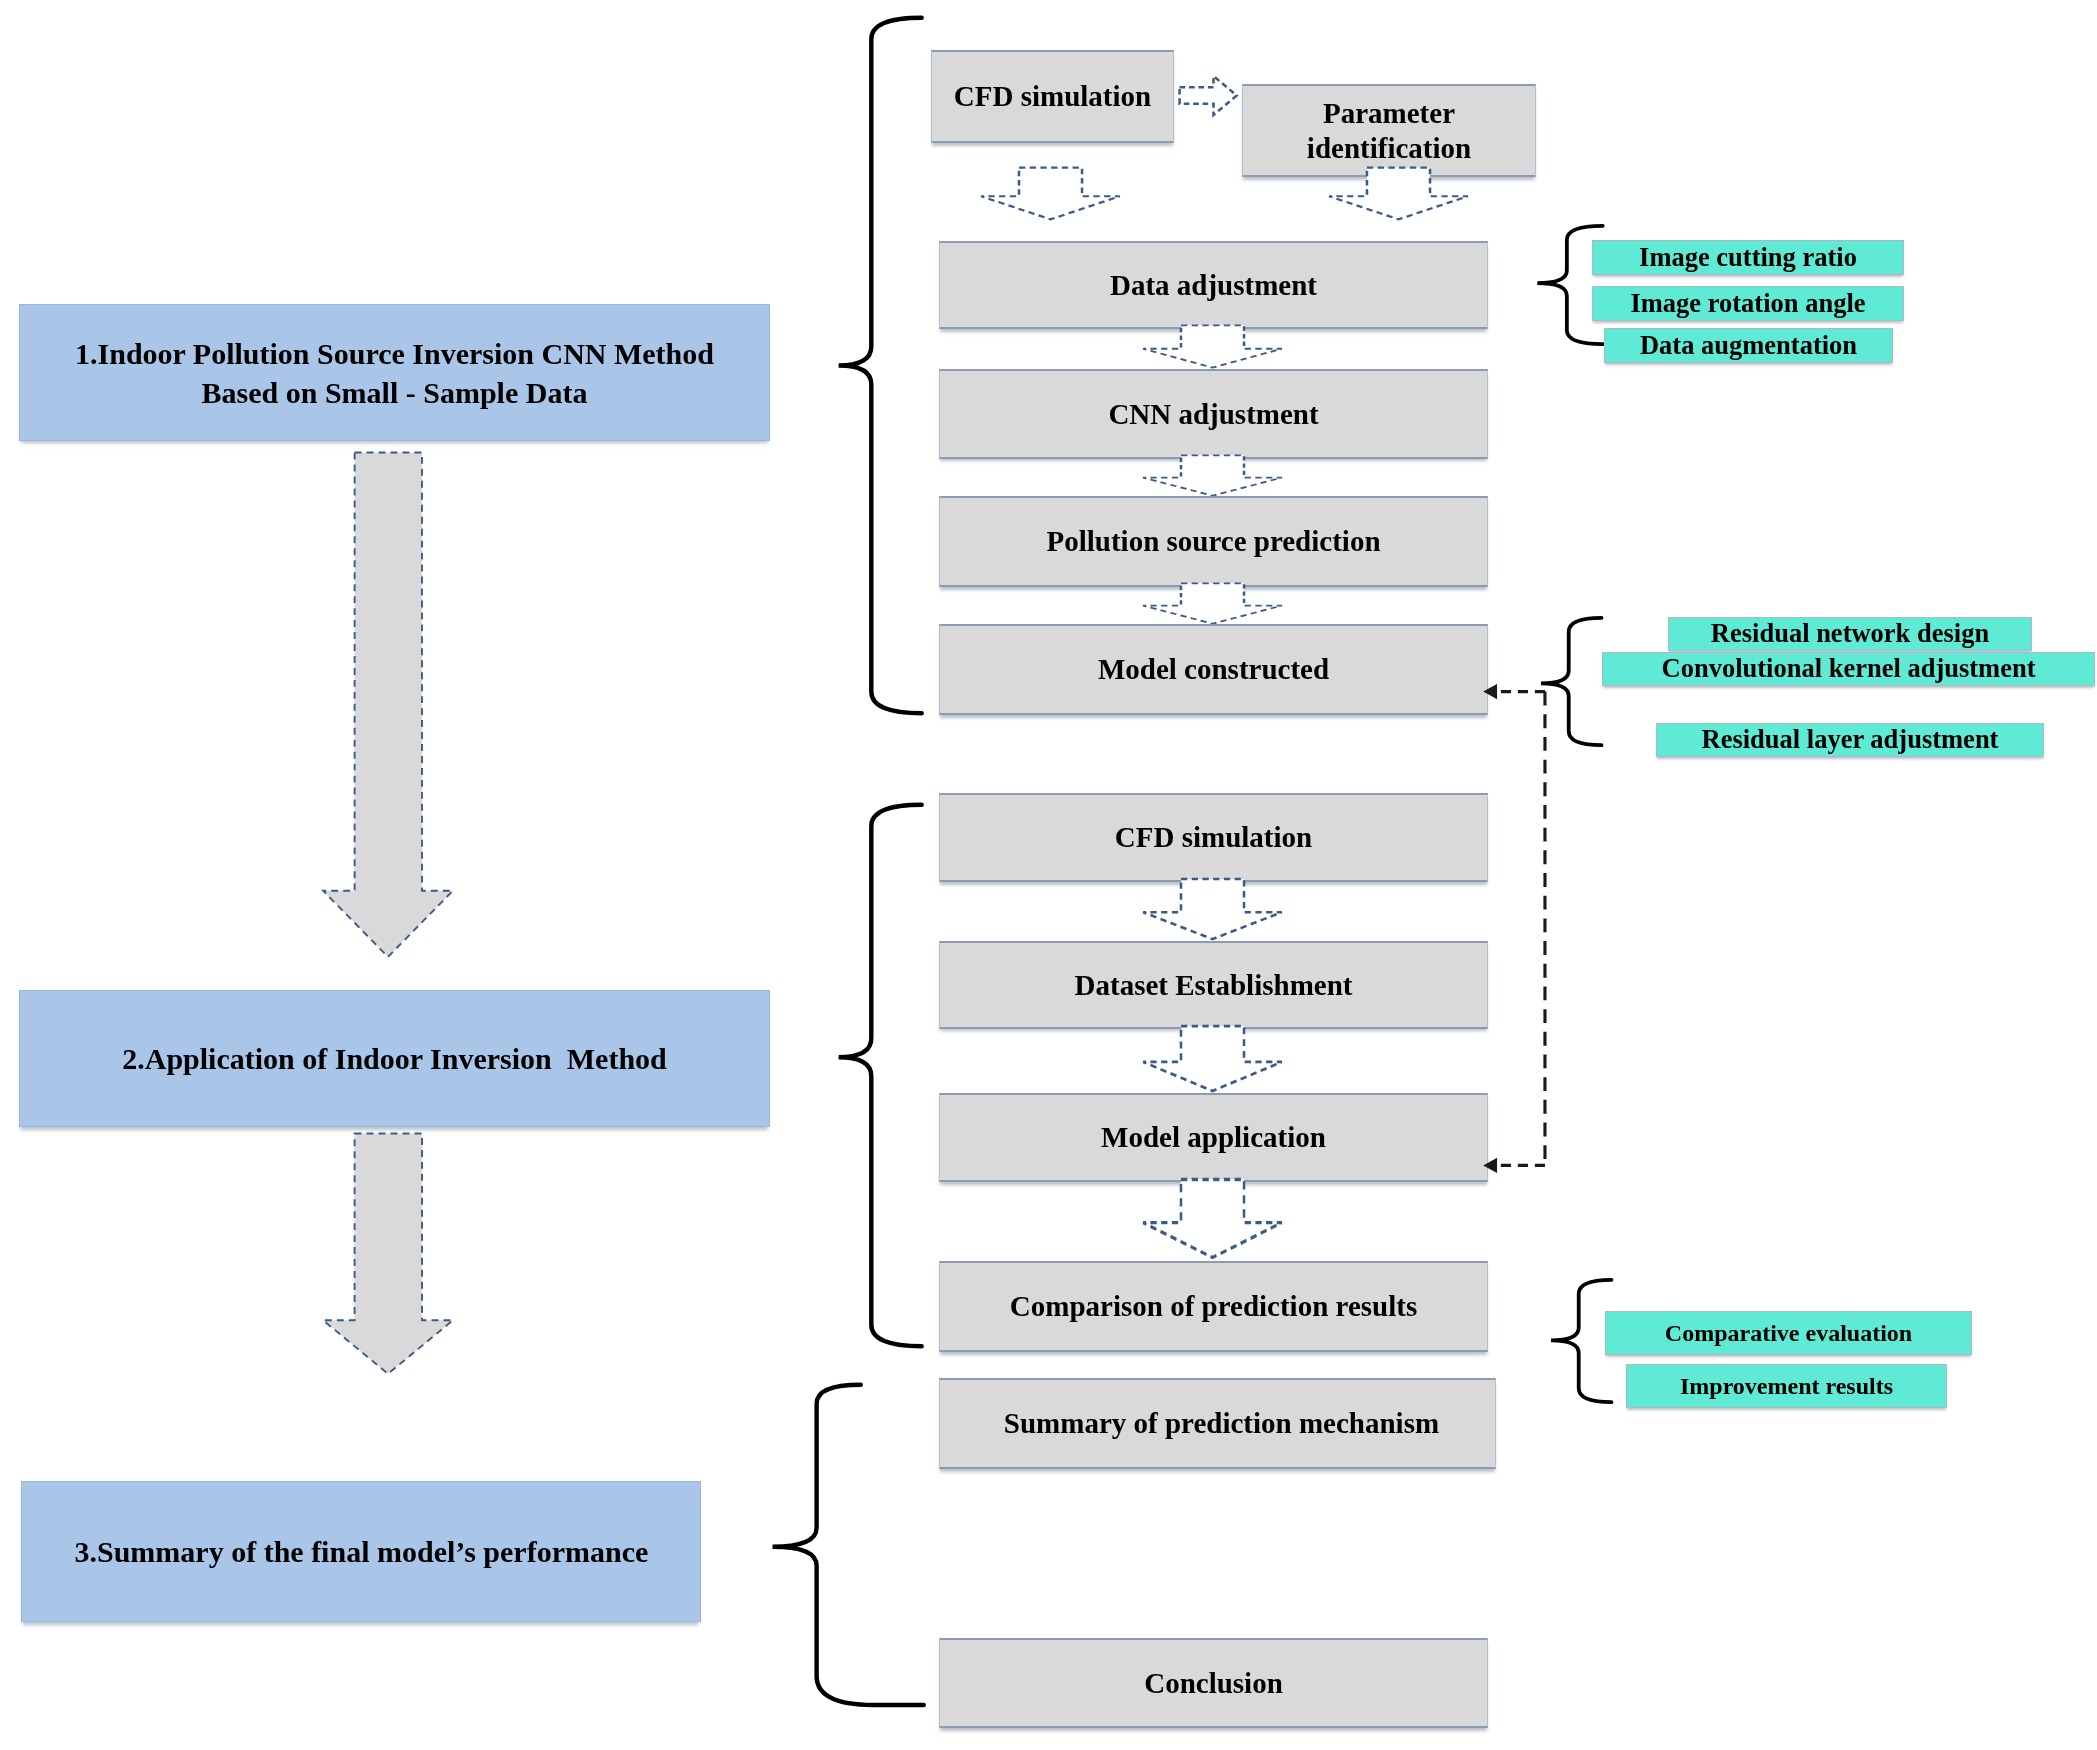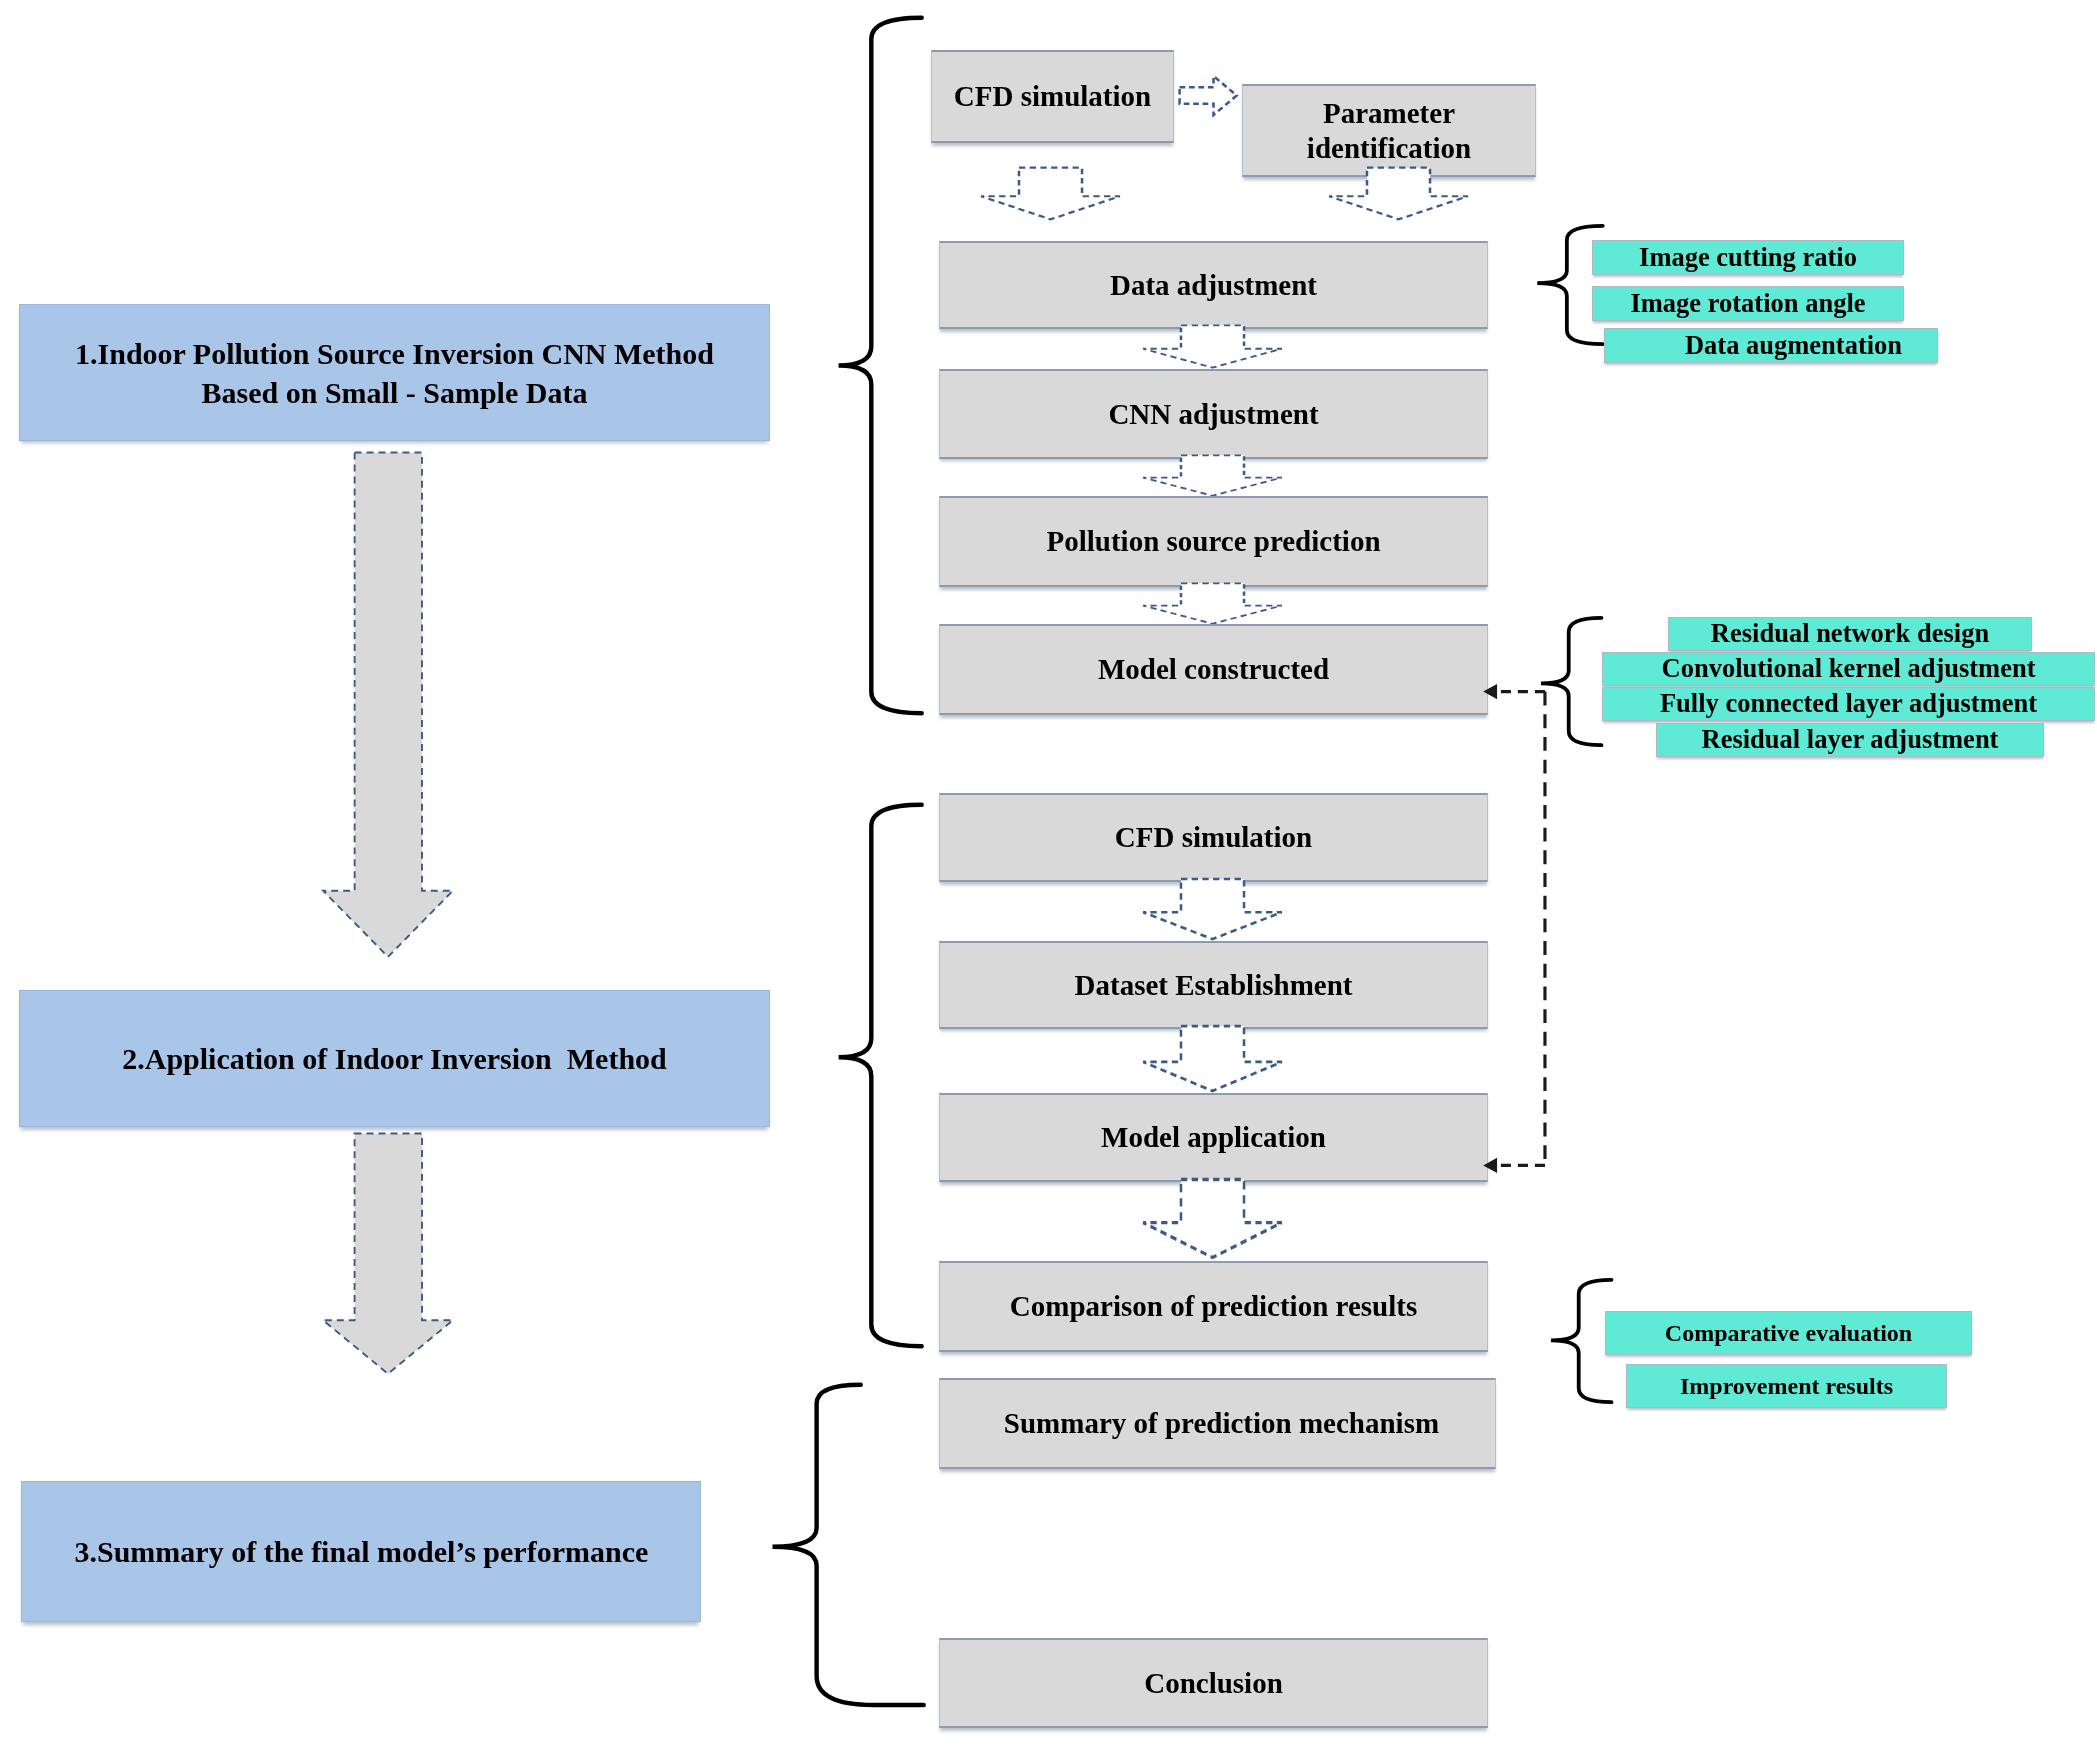--- a/index.html
+++ b/index.html
@@ -115,28 +115,27 @@
 
   <div class="pbox" style="left:939px;top:1378px;width:547px;height:87px;padding-left:8px;">Summary of prediction mechanism</div>
 
   <div class="pbox" style="left:939px;top:1638px;width:547px;height:86px;">Conclusion</div>
 
   <svg class="abs" style="left:1532px;top:222px;" width="76" height="126" viewBox="0 0 120 200">
     <path d="M112,6 Q55,6 55,28 L55,77 Q55,97 8,97 Q55,97 55,117 L55,172 Q55,194 112,194" fill="none" stroke="#000" stroke-width="6" stroke-linecap="round"></path>
   </svg>
   <div class="slabel" style="left:1592px;top:221px;width:310px;height:33px;">Image cutting ratio</div>
   <div class="slabel" style="left:1592px;top:267px;width:310px;height:33px;">Image rotation angle</div>
-  <div class="slabel" style="left:1604px;top:309px;width:287px;height:33px;padding-left:45px;">Data augmentation</div>
+  <div class="slabel" style="left:1604px;top:309px;width:287px;height:33px;">Data augmentation</div>
 
   <svg class="abs" style="left:1537px;top:614px;" width="71" height="135" viewBox="0 0 112 214">
     <path d="M102,6 Q50,6 50,28 L50,90 Q50,110 6,110 Q50,110 50,130 L50,186 Q50,208 102,208" fill="none" stroke="#000" stroke-width="6" stroke-linecap="round"></path>
   </svg>
   <div class="slabel" style="left:1668px;top:598px;width:362px;height:31.5px;">Residual network design</div>
   <div class="slabel" style="left:1602px;top:633px;width:491px;height:31.5px;">Convolutional kernel adjustment</div>
-  <div class="slabel" style="left:1602px;top:668px;width:491px;height:31.5px;">Fully connected layer adjustment</div>
   <div class="slabel" style="left:1656px;top:704px;width:386px;height:31.5px;">Residual layer adjustment</div>
 
   <svg class="abs" style="left:1547px;top:1276px;" width="71" height="130" viewBox="0 0 112 206">
     <path d="M102,6 Q50,6 50,28 L50,82 Q50,102 6,102 Q50,102 50,122 L50,178 Q50,200 102,200" fill="none" stroke="#000" stroke-width="6" stroke-linecap="round"></path>
   </svg>
   <div class="slabel slabelC" style="left:1605px;top:1292px;width:365px;height:42px;">Comparative evaluation</div>
   <div class="slabel slabelC" style="left:1626px;top:1345px;width:319px;height:42px;">Improvement results</div>
 
   <svg class="abs" style="left:1483px;top:679px;" width="71" height="499" viewBox="0 0 112 792">
     <path d="M98,20 L98,772" fill="none" stroke="#1a1a1a" stroke-width="5" stroke-dasharray="22 14"></path>

